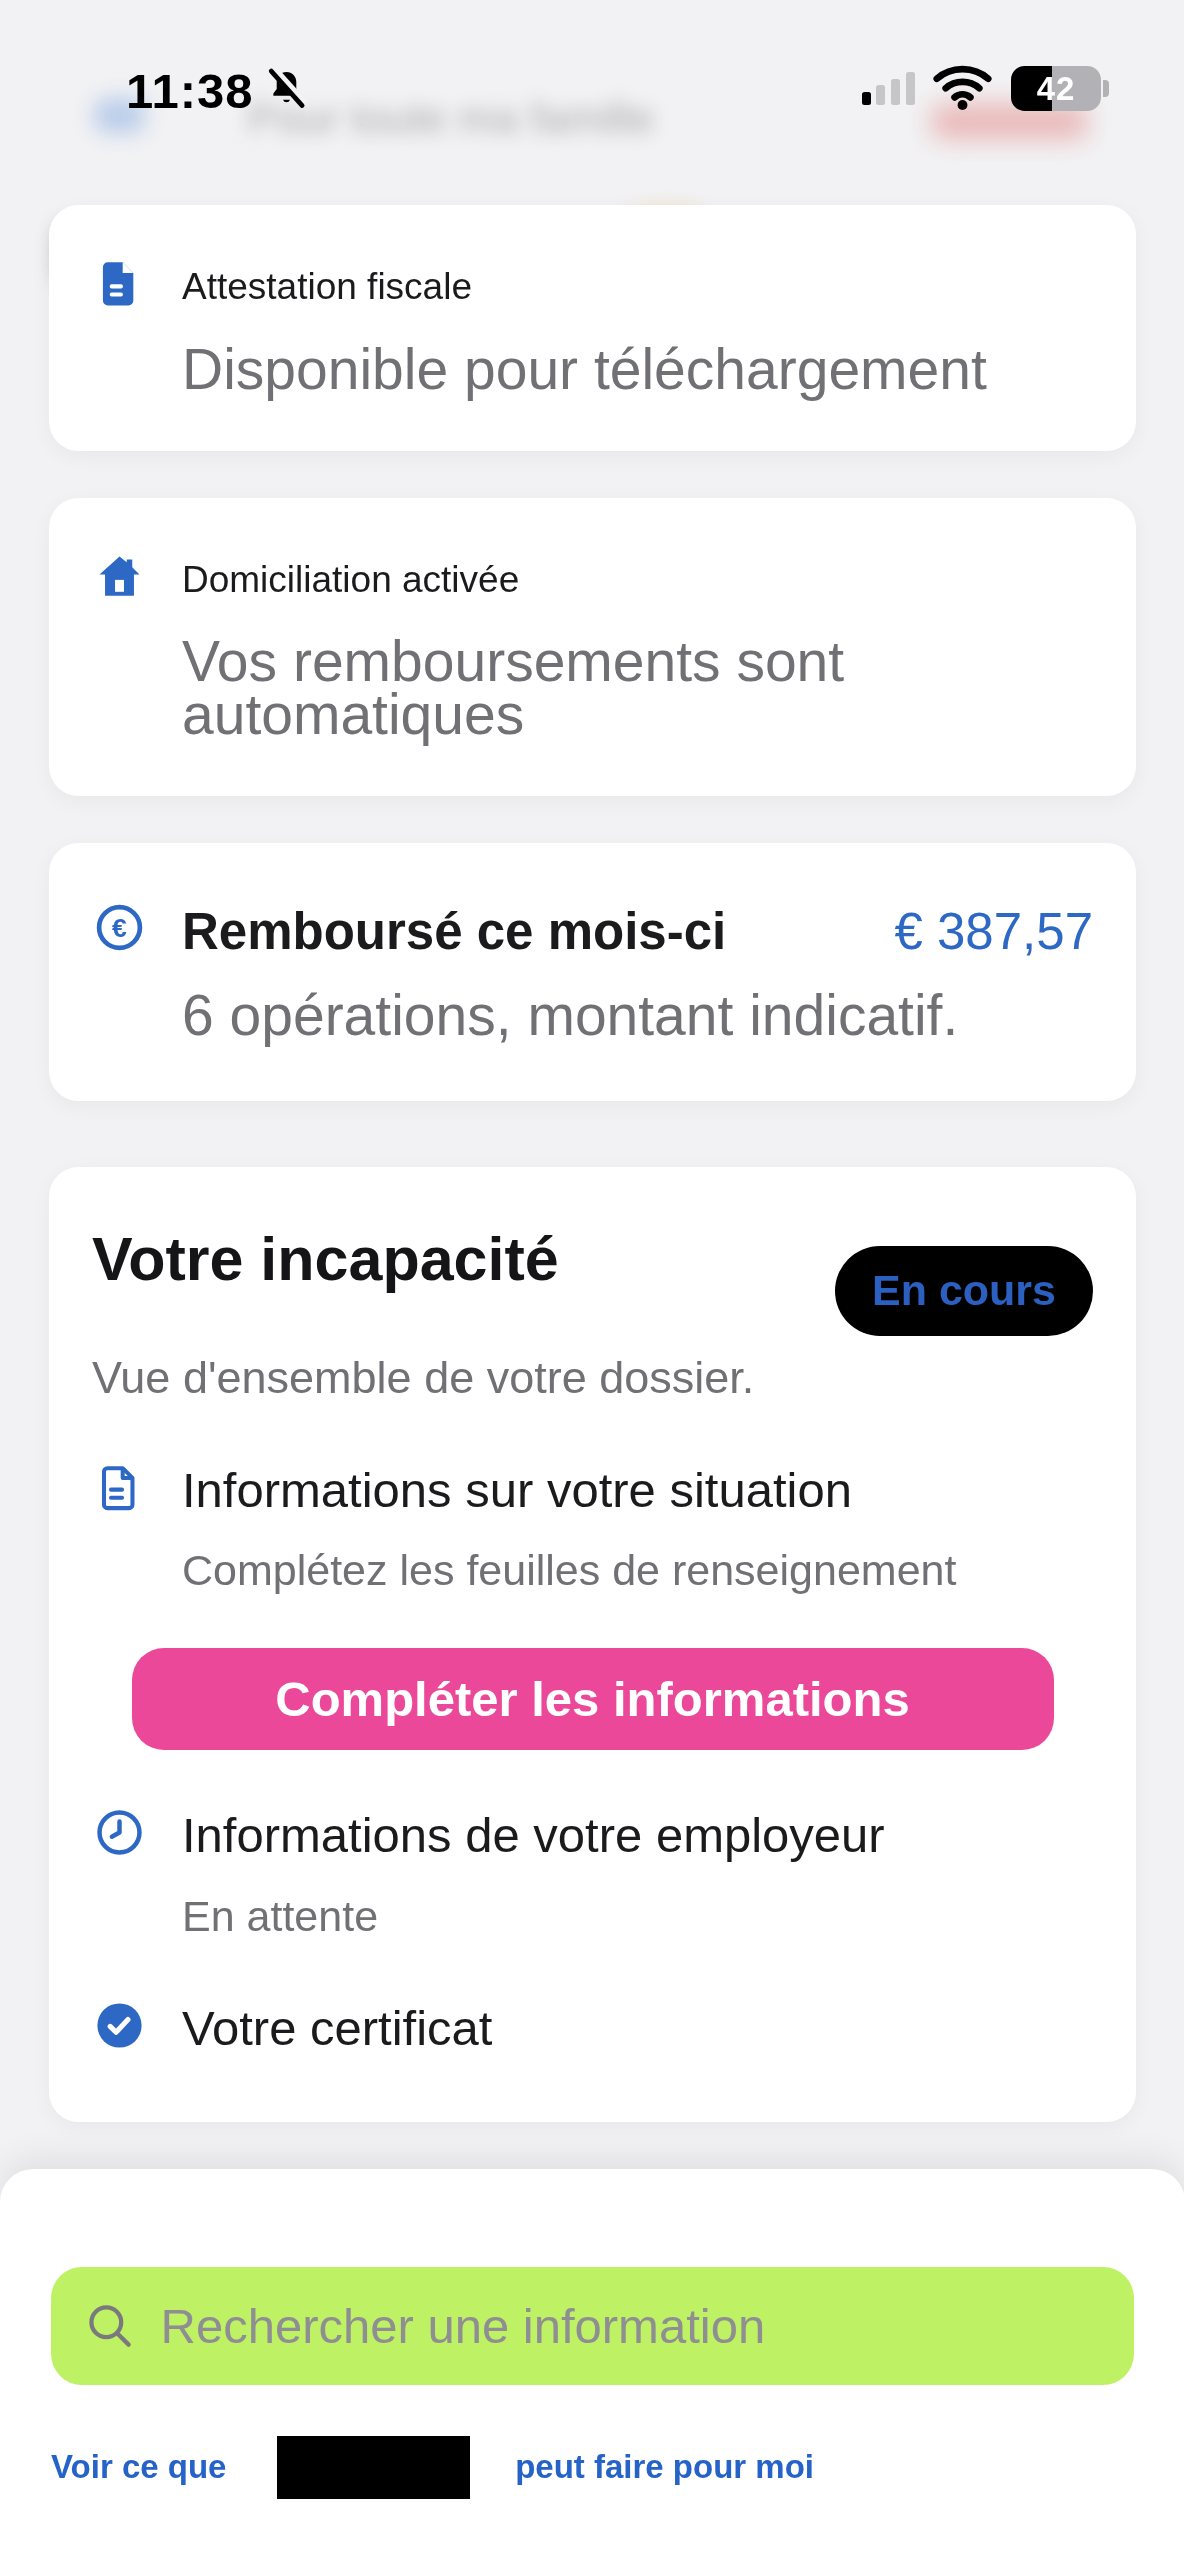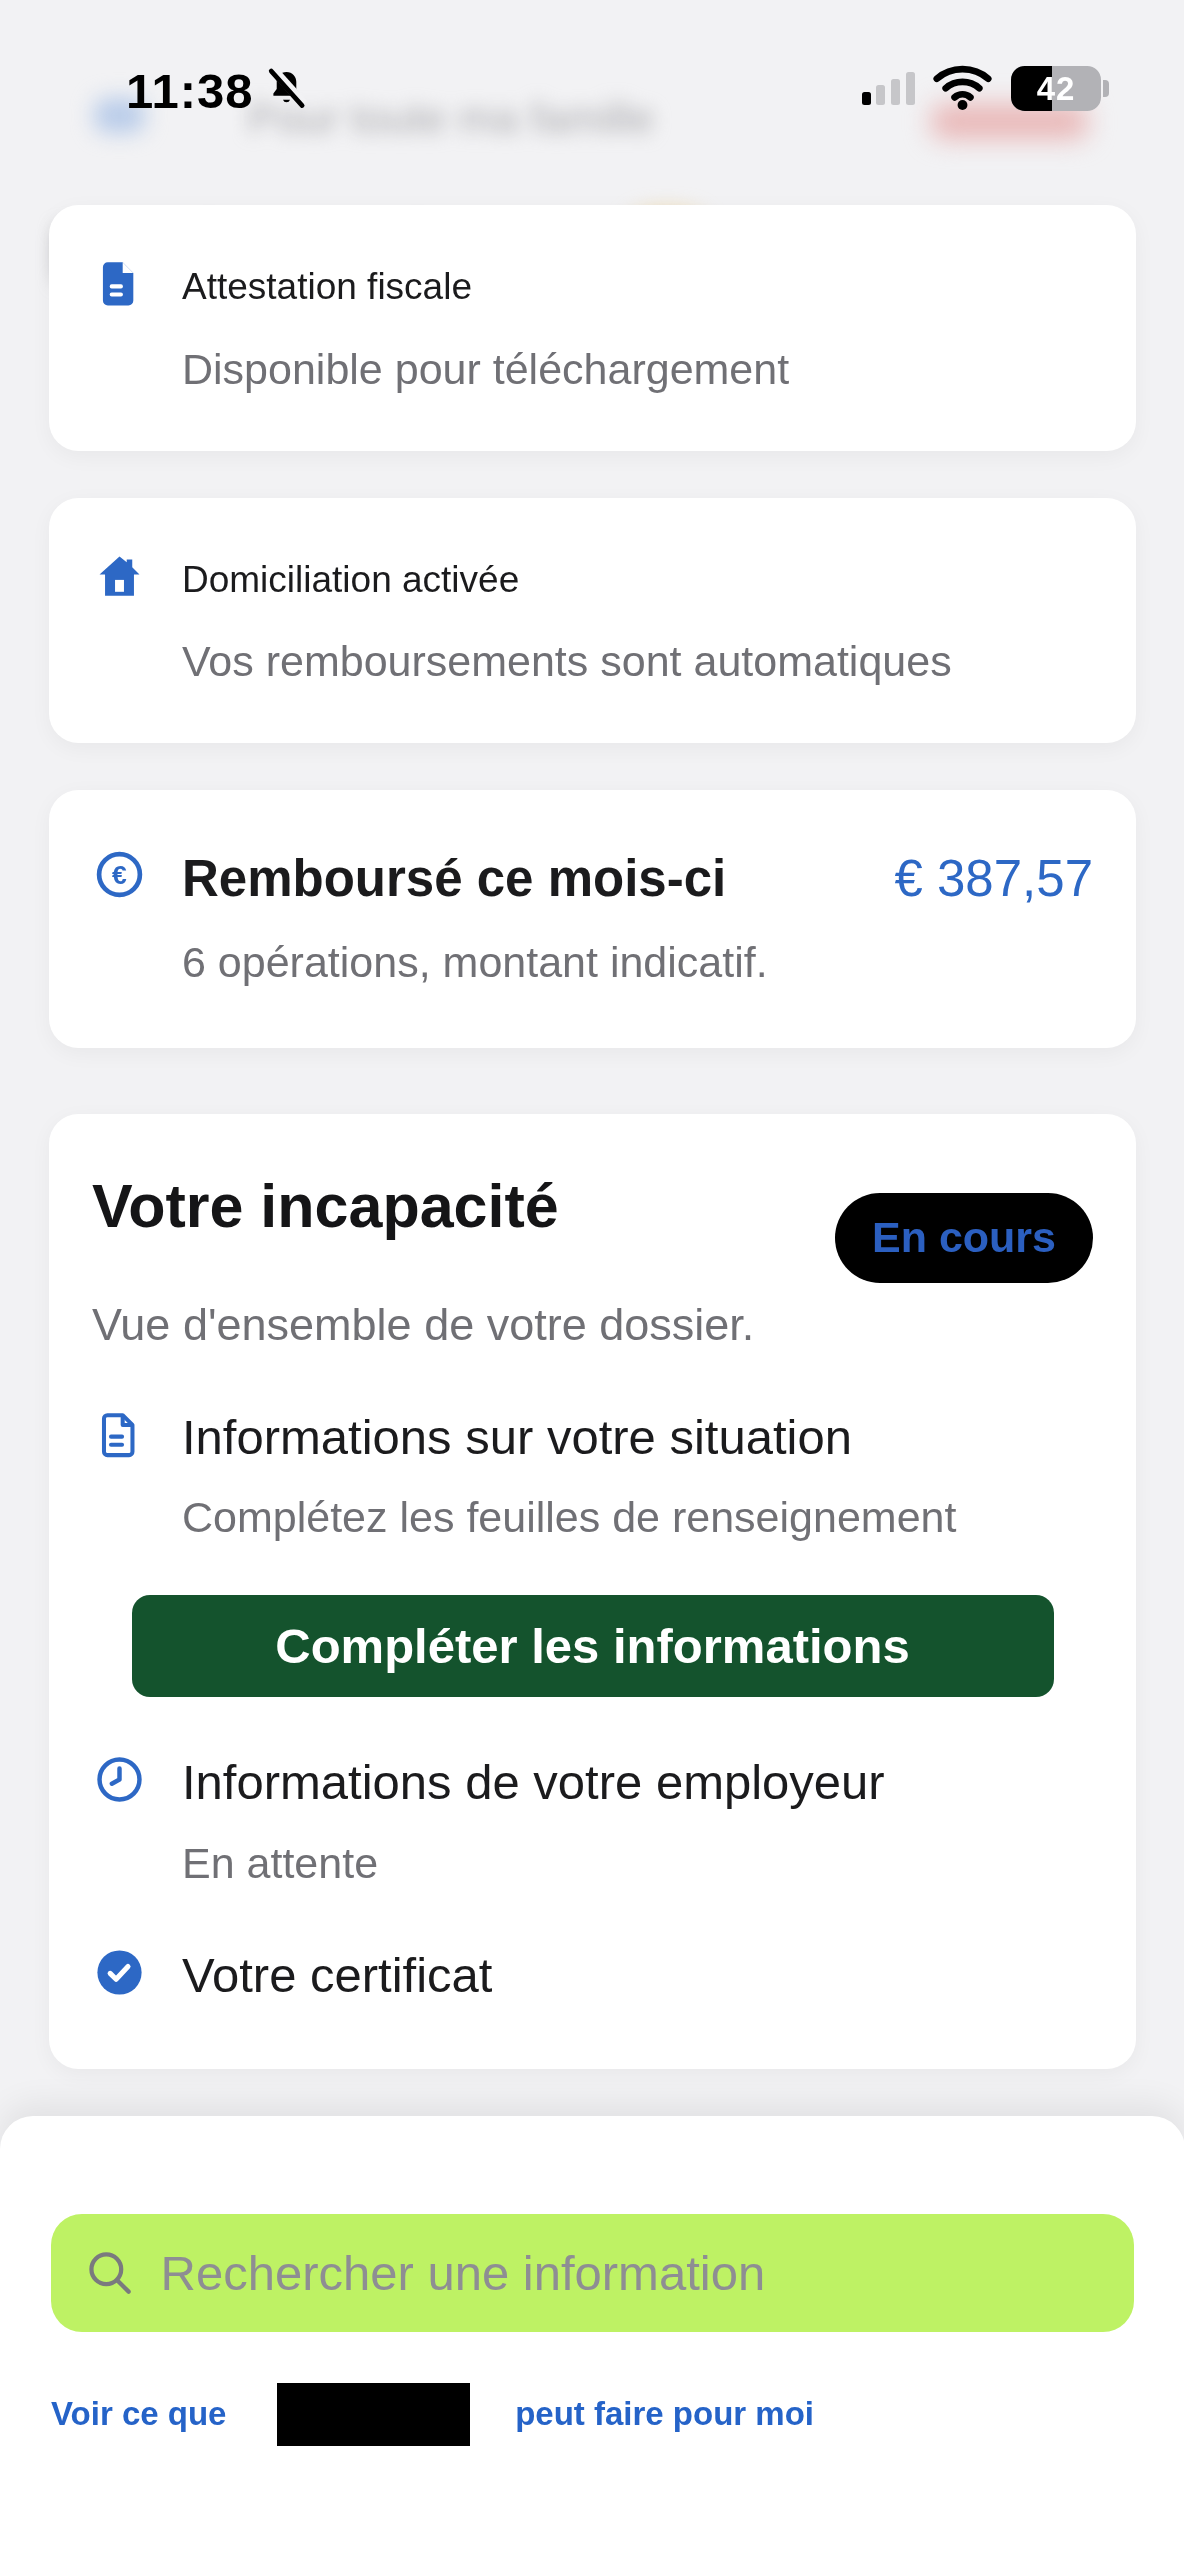--- a/index.html
+++ b/index.html
@@ -69,42 +69,42 @@
   .card {
     position:relative; z-index:2;
     margin:0 49px 47px 49px; background:#fff; border-radius:29.5px;
     box-shadow:0 5.9px 21.6px rgba(0,0,0,.045);
   }
   .card.simple { padding:51px 43px 55px 43px; }
   .row { display:flex; align-items:flex-start; }
   .ic { flex:0 0 auto; width:51px; margin:2px 37px 0 2px; }
   .ic svg { display:block; width:51px; height:51px; }
   .card-title { font-size:37px; font-weight:500; color:#1b1b1d; line-height:61px; }
-  .card-sub { font-size:43px; font-weight:400; color:#707075; line-height:53px; margin:25.5px 0 0 90px; }
+  .card-sub { font-size:57px; font-weight:400; color:#707075; line-height:53px; margin:25.5px 0 0 90px; }
 
   .card.amountcard { padding:57px 43px 59px 43px; }
   .amount-row { display:flex; align-items:flex-start; }
   .amount-title { font-size:51px; font-weight:700; line-height:63px; }
   .amount-val { margin-left:auto; font-size:51px; font-weight:500; color:#2d68c5; line-height:63px; }
 
   .card.incap { margin-top:19.6px; padding:55px 43px 63px 43px; }
   .incap-head { display:flex; align-items:flex-start; }
   .incap-title { font-size:61px; font-weight:700; line-height:75px; color:#151517; }
   .badge {
     margin-left:auto; margin-top:23.6px; background:#000000; color:#2b5fc0;
     font-size:43px; font-weight:600; line-height:43px; padding:23.6px 37px; border-radius:47px;
     white-space:nowrap;
   }
   .incap-sub { font-size:45px; color:#707075; line-height:55px; margin-top:13.8px; }
   .incap-item { margin-top:55px; }
   .item-title { font-size:49px; font-weight:500; line-height:61px; }
   .item-sub { font-size:43px; color:#707075; line-height:53px; margin:23.6px 0 0 90px; }
   .cta {
     display:block; width:calc(100% - 79px); margin:51px auto 0 auto; height:102px;
-    background:#14532d; border:none; border-radius:18px; cursor:pointer;
+    background:#ec4899; border:none; border-radius:32px; cursor:pointer;
     color:#fff; font-size:49px; font-weight:700; font-family:inherit;
   }
 
   
   .sheet {
     position:relative; z-index:4; margin-top:auto;
     background:#fff; border-radius:33px 33px 0 0;
     box-shadow:0 -11.8px 33px rgba(0,0,0,.07);
     padding:55px 51px 69px 51px; min-height:477px;
   }

